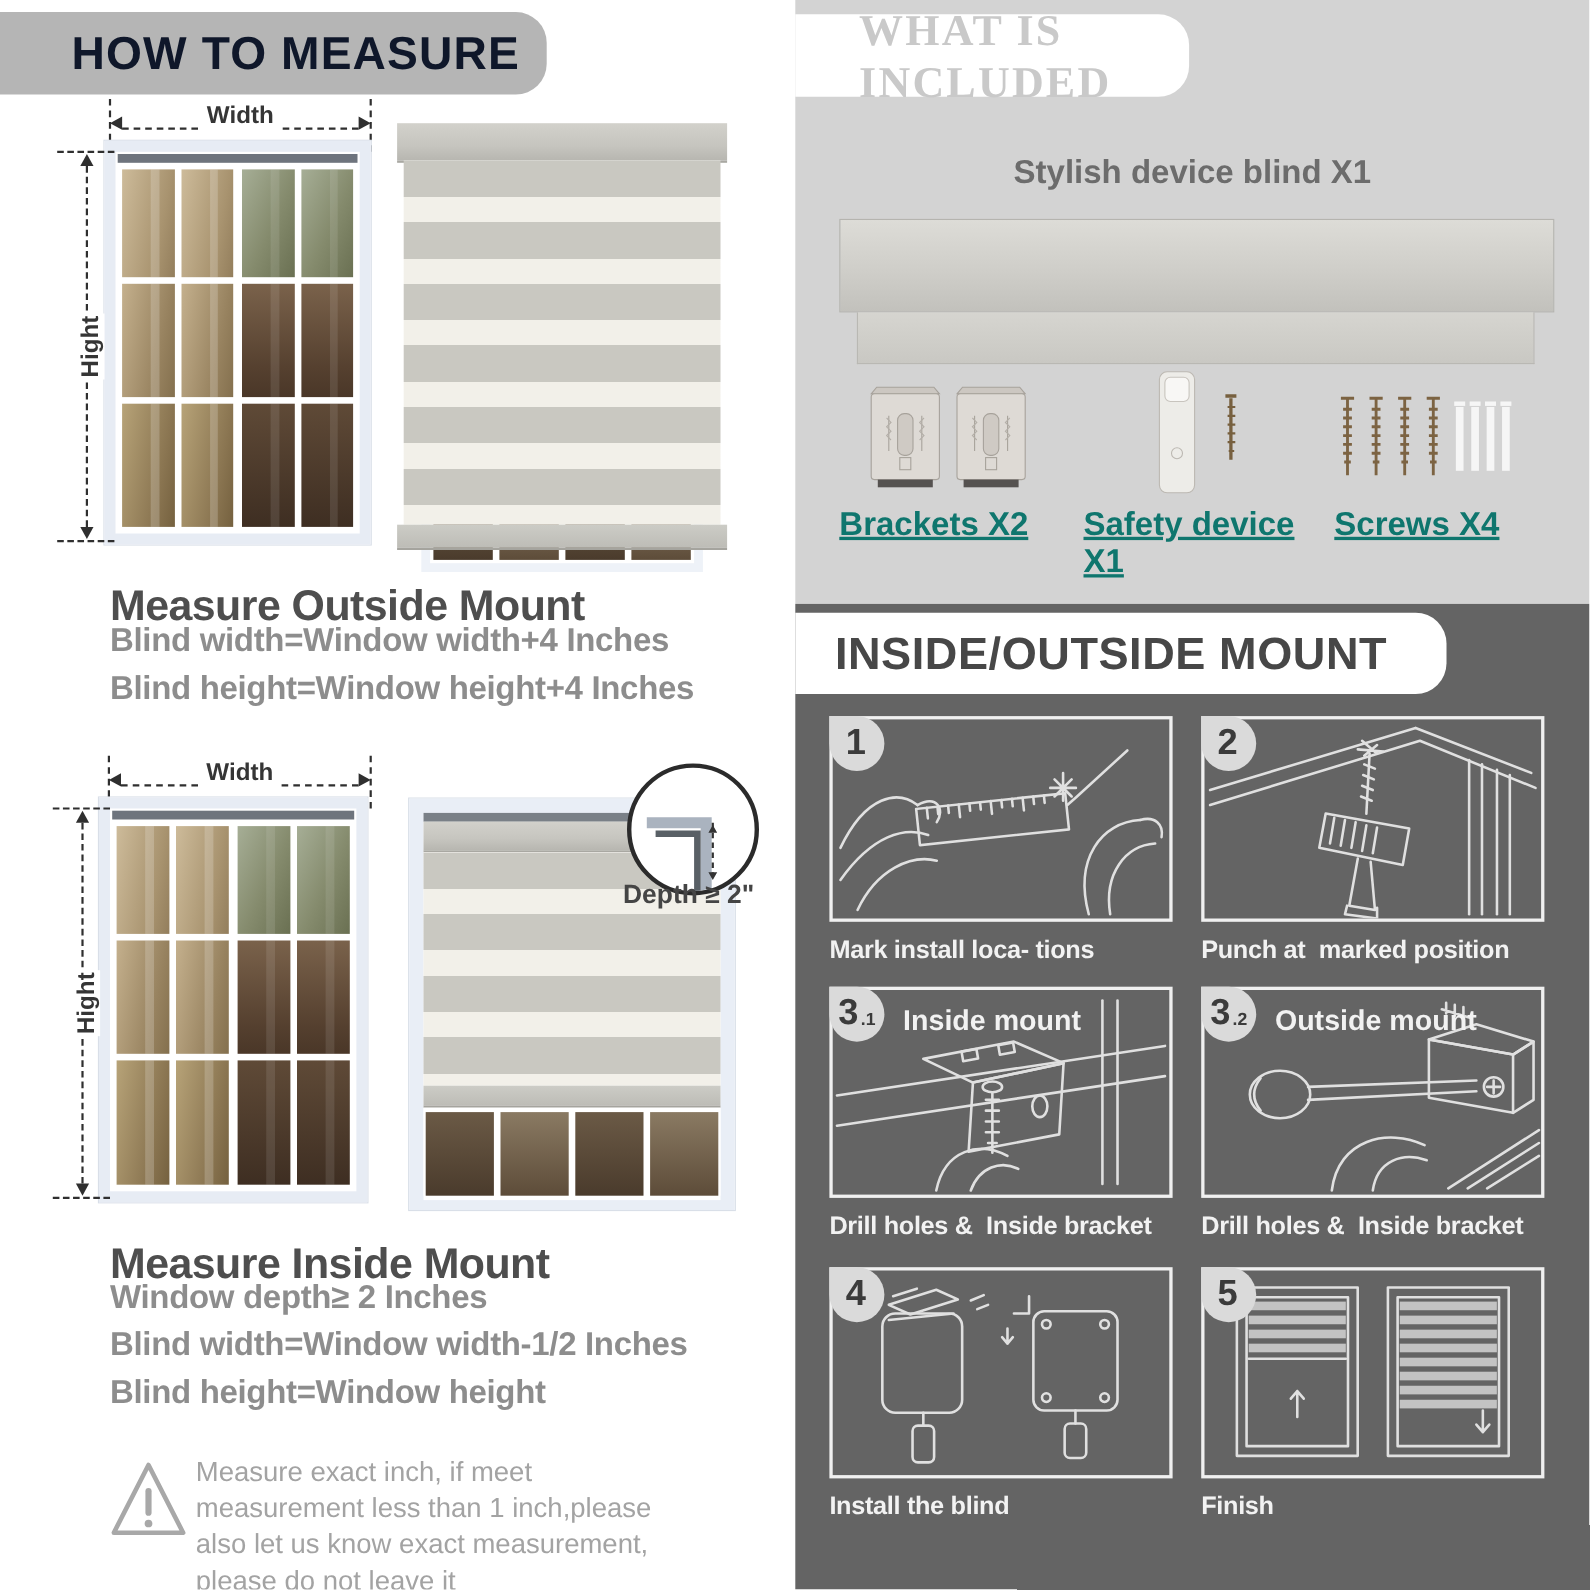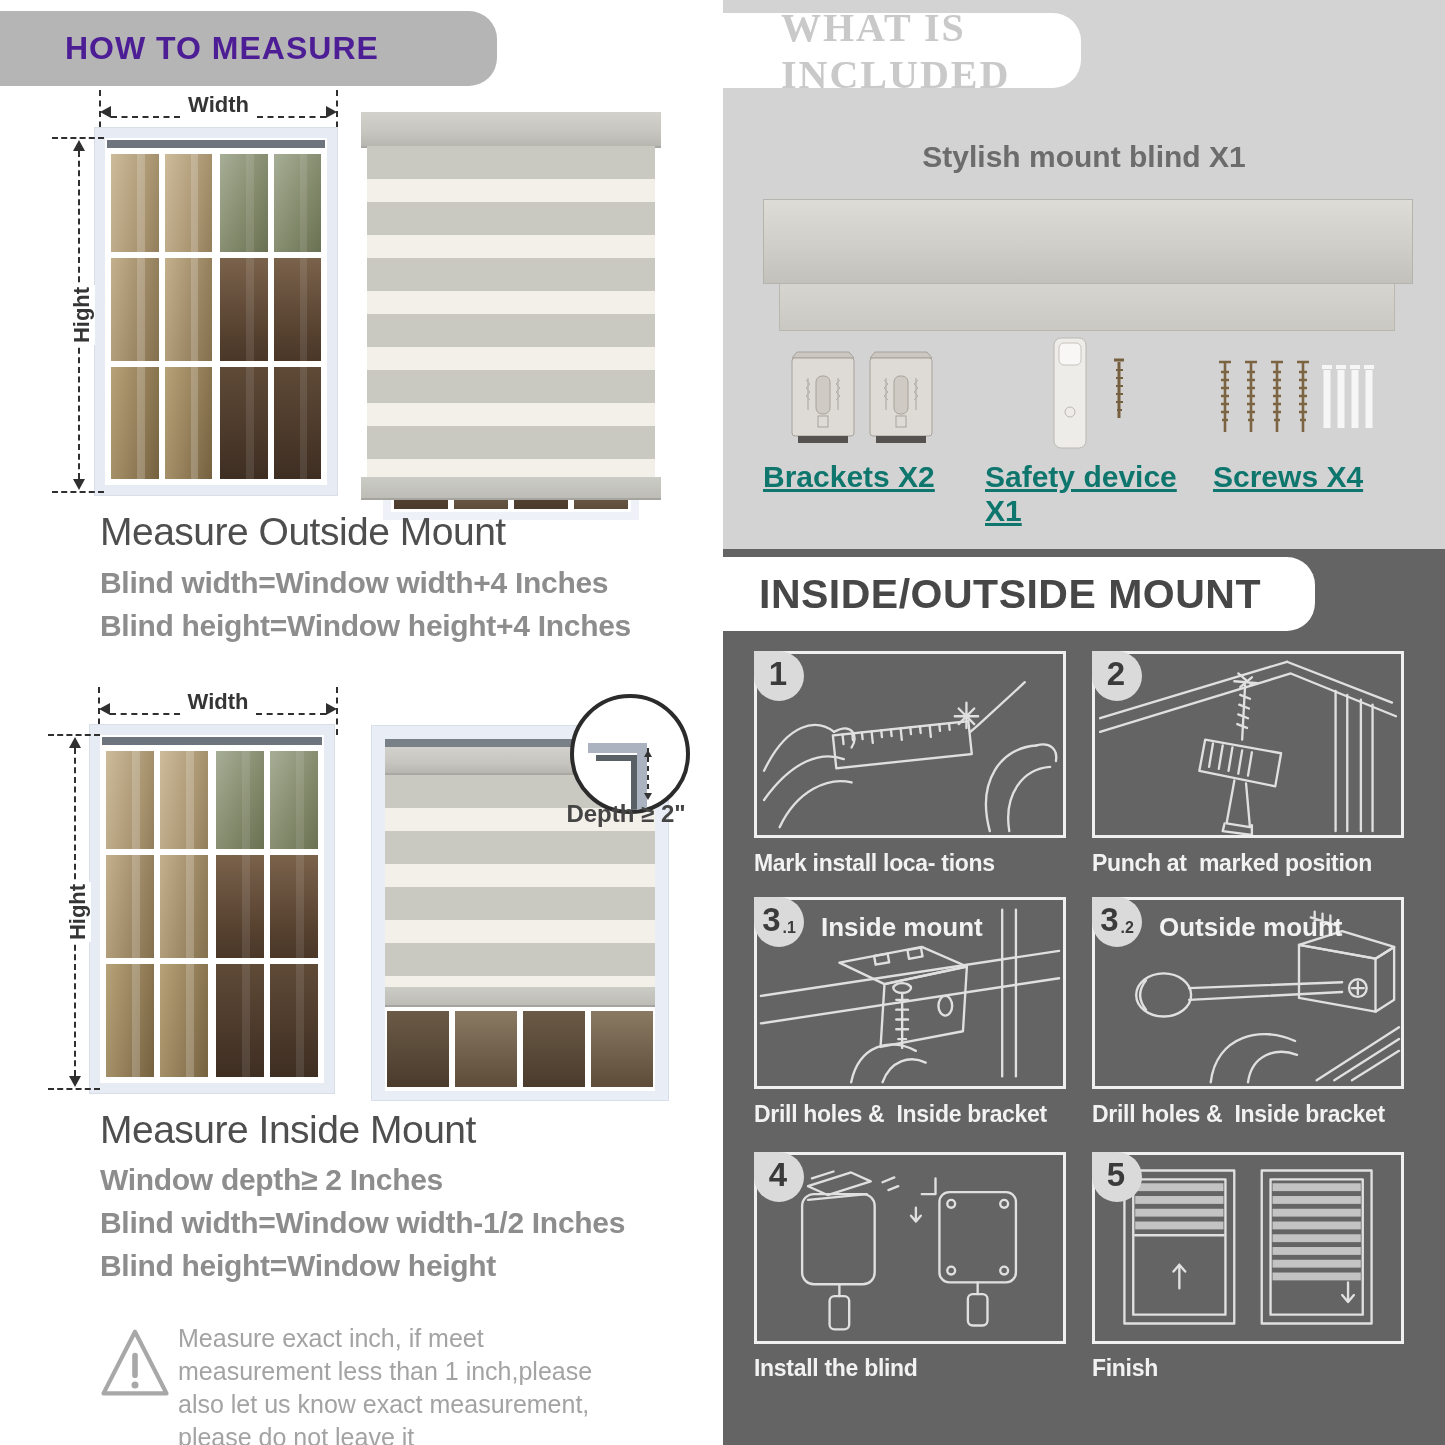--- a/index.html
+++ b/index.html
@@ -7,23 +7,23 @@
     width:1445px;height:1445px;position:relative;background:#ffffff;
     font-family:"Liberation Sans", sans-serif; overflow:hidden;
   }
   .abs{position:absolute;}
 
   
   .howto-banner{
     left:-30px;top:11px;width:527px;height:75px;background:#b5b5b5;
     border-radius:28px;display:flex;align-items:center;padding-left:95px;box-sizing:border-box;
   }
-  .howto-banner .txt{font-size:32px;font-weight:700;color:#4c1d95;letter-spacing:1px;}
-
-  .sec-title{font-size:39px;font-weight:400;color:#4e4e4e;letter-spacing:-0.5px;}
+  .howto-banner .txt{font-size:42px;font-weight:700;color:#0f172a;letter-spacing:1px;}
+
+  .sec-title{font-size:39px;font-weight:700;color:#4e4e4e;letter-spacing:-0.5px;margin-top:20px;}
   .sec-line{font-size:30px;font-weight:700;color:#8d8d8d;letter-spacing:-0.3px;}
 
   
   .dim-h{display:flex;align-items:flex-end;height:14px;}
   .dim-h .dash{flex:1;border-top:2px dashed #2f2f2f;height:0;}
   .dim-h .lab{font-size:22px;font-weight:700;color:#353535;padding:0 8px;}
   .arr{width:0;height:0;}
   .arr.l{border-top:6px solid transparent;border-bottom:6px solid transparent;border-right:11px solid #2f2f2f;}
   .arr.r{border-top:6px solid transparent;border-bottom:6px solid transparent;border-left:11px solid #2f2f2f;}
   .arr.u{border-left:6px solid transparent;border-right:6px solid transparent;border-bottom:11px solid #2f2f2f;margin-left:-5px;}
@@ -233,21 +233,21 @@
   <circle cx="50" cy="84" r="5" fill="#a8a8a8"></circle>
 </svg>
 <div class="abs warn-text" style="left:178px;top:1322px;width:425px;">Measure exact inch, if meet measurement less than 1 inch,please also let us know exact measurement, please do not leave it</div>
 
 <div class="abs light-panel"></div>
 
 <div class="abs included-banner">
   <span class="txt">WHAT IS INCLUDED</span>
 </div>
 
-<div class="abs product-label">Stylish mount blind X1</div>
+<div class="abs product-label">Stylish device blind X1</div>
 
 <div class="abs rail-main"></div>
 <div class="abs rail-lower"></div>
 
 <svg class="abs" style="left:790px;top:350px;" width="66" height="100" viewBox="0 0 66 100">
   <path d="M2 8 l5 -6 h52 l5 6 z" fill="#ccc7c1" stroke="#a7a29b"></path>
   <rect x="2" y="8" width="62" height="78" rx="3" fill="#dedad5" stroke="#a7a29b"></rect>
   <rect x="26" y="26" width="14" height="38" rx="6" fill="#cfcac4" stroke="#a7a29b"></rect>
   <path d="M18 28 v32 M48 28 v32" stroke="#a7a29b" fill="none"></path>
   <path d="M16 30 l4 4 -4 4 4 4 -4 4 4 4 M50 30 l-4 4 4 4 -4 4 4 4 -4 4" stroke="#b4afa8" fill="none"></path>

